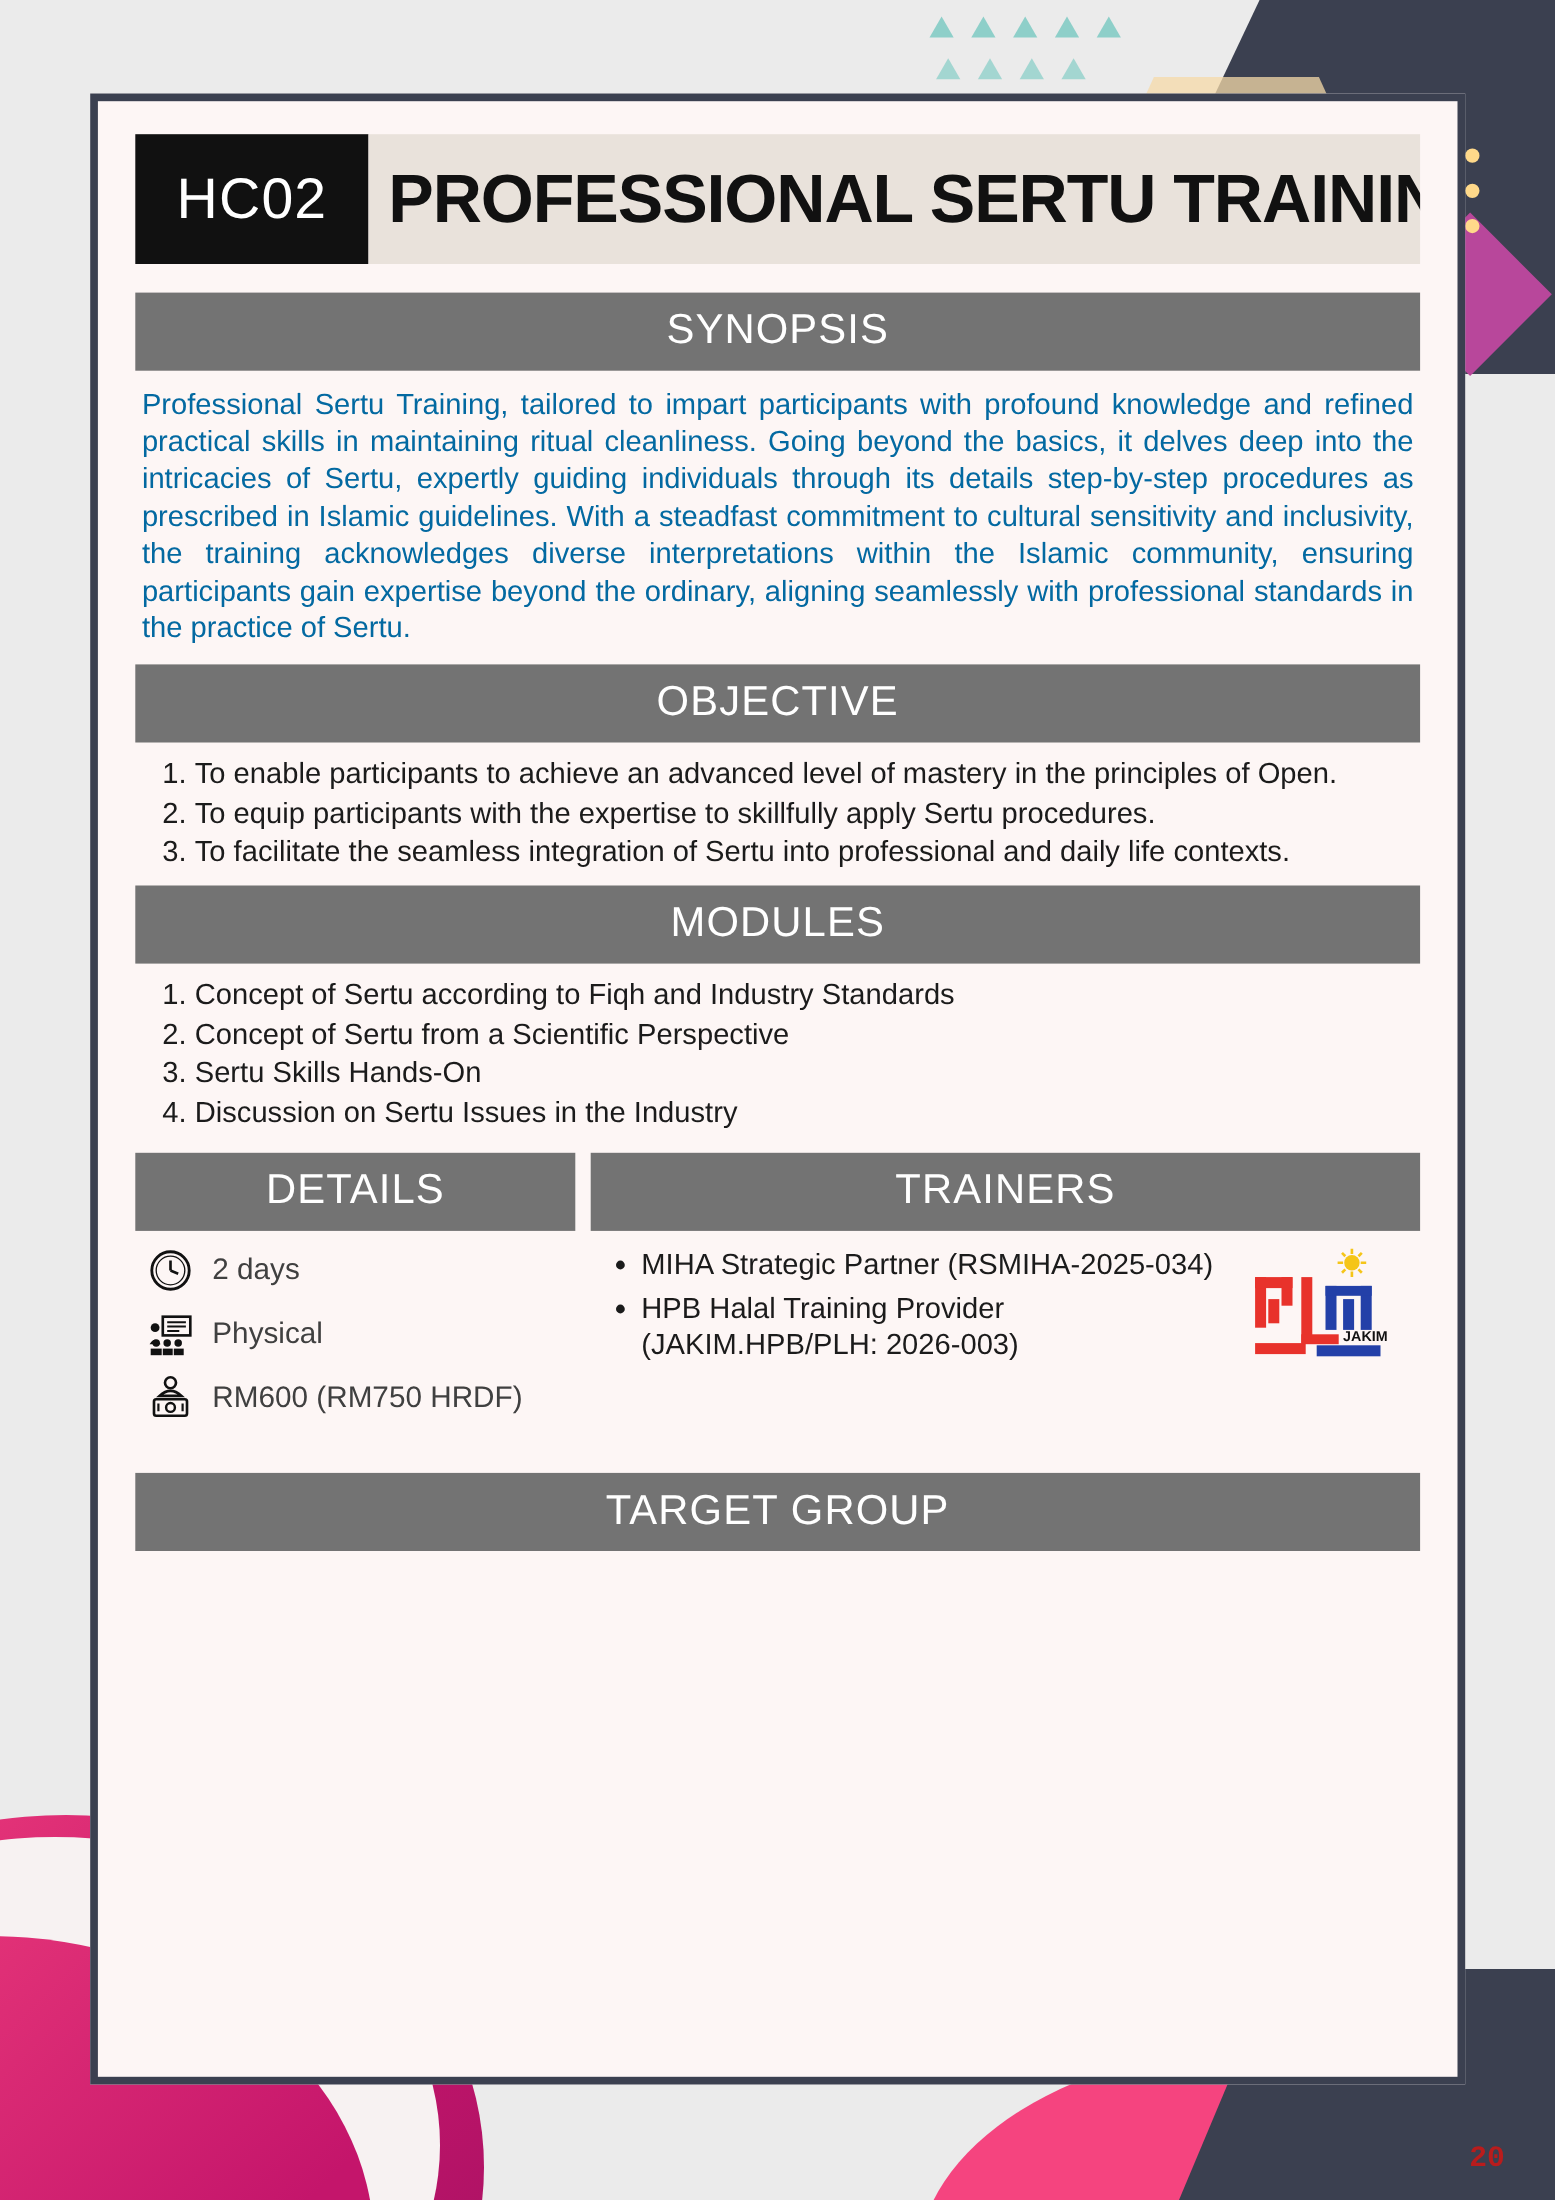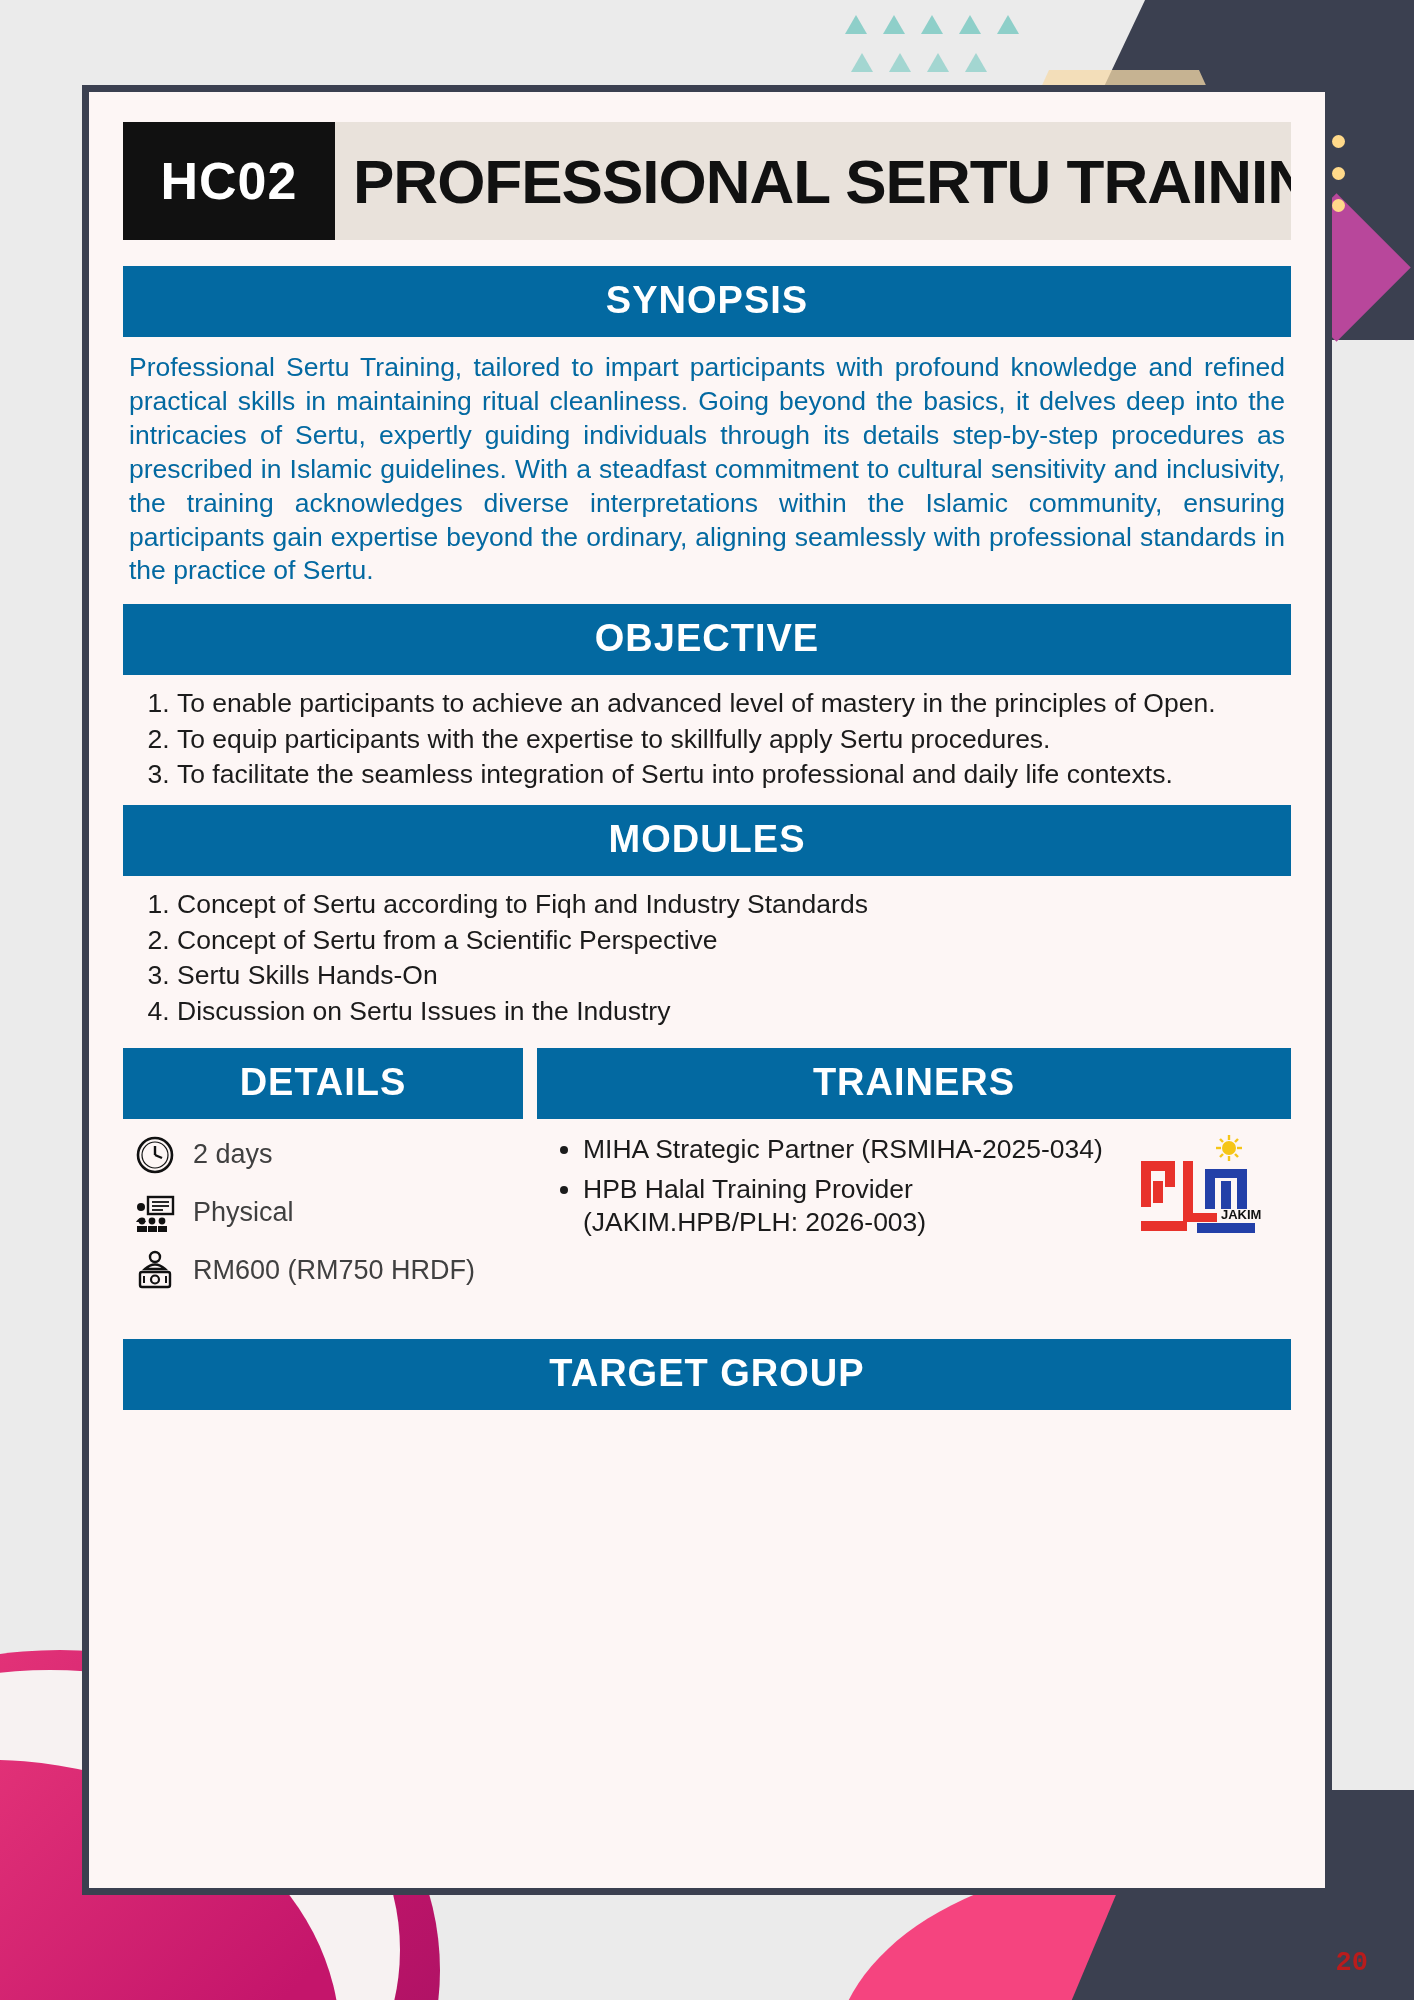--- a/index.html
+++ b/index.html
@@ -89,33 +89,33 @@
     border:7px solid #3b4050;
     background:#fdf6f5;
     z-index:5;
   }
   .page-inner { padding: 30px 34px 0 34px; }
 
   
   .title-row { display:flex; align-items:stretch; height:118px; margin-bottom:26px; }
   .code-box {
     background:#111; color:#fff; display:flex; align-items:center; justify-content:center;
-    width:212px; font-size:52px; font-weight:bold; letter-spacing:1px;
+    width:212px; font-size:52px; font-weight:normal; letter-spacing:1px;
     font-family:"Liberation Sans", sans-serif;
   }
   .title-box {
     flex:1; background:#e9e2db; display:flex; align-items:center; padding-left:18px;
     font-size:62px; font-weight:bold; color:#111; letter-spacing:-1px;
     white-space:nowrap; overflow:hidden;
   }
 
   
   .sec-head {
-    background:#0369a1; color:#fff; text-align:center;
-    font-size:38px; font-weight:bold; letter-spacing:1px;
+    background:#737373; color:#fff; text-align:center;
+    font-size:38px; font-weight:normal; letter-spacing:1px;
     padding:13px 0 15px 0;
   }
 
   .body-text {
     font-size:26.5px; line-height:1.28; color:#0369a1;
     text-align:justify; padding:14px 6px 16px 6px;
   }
 
   ol.list { margin:12px 0 14px 0; padding-left:54px; }
   ol.list li { font-size:26.5px; line-height:1.26; color:#1b1b1b; margin-bottom:2px; }

